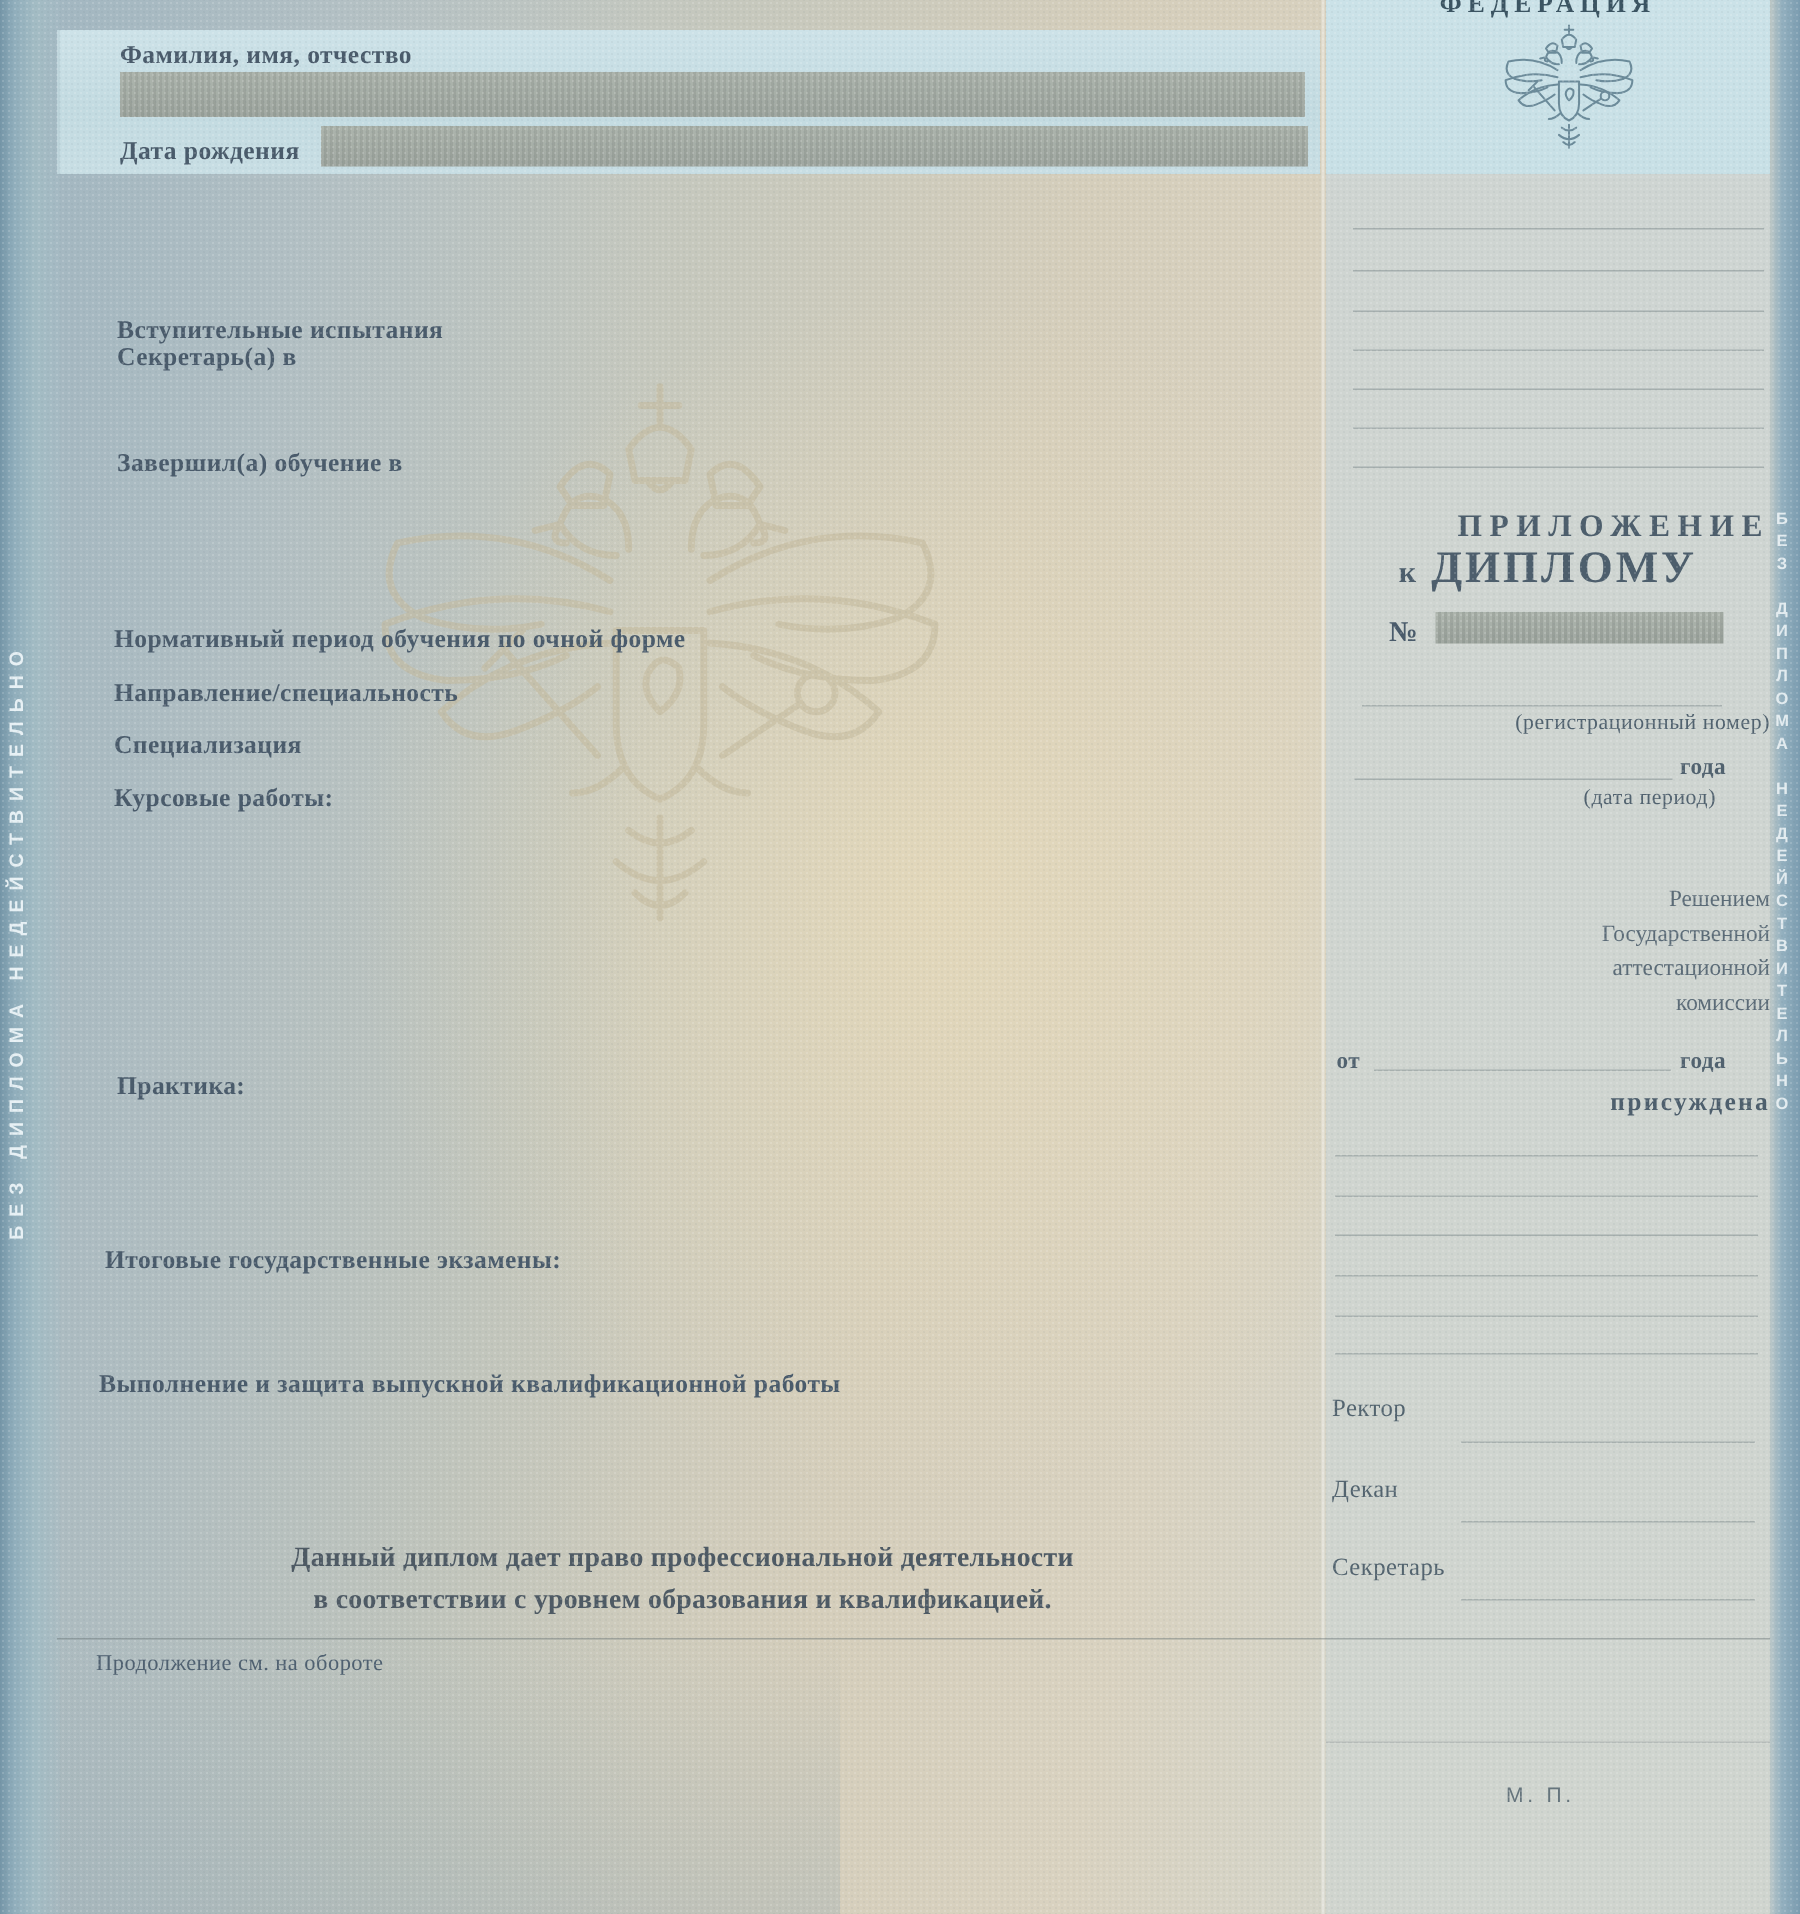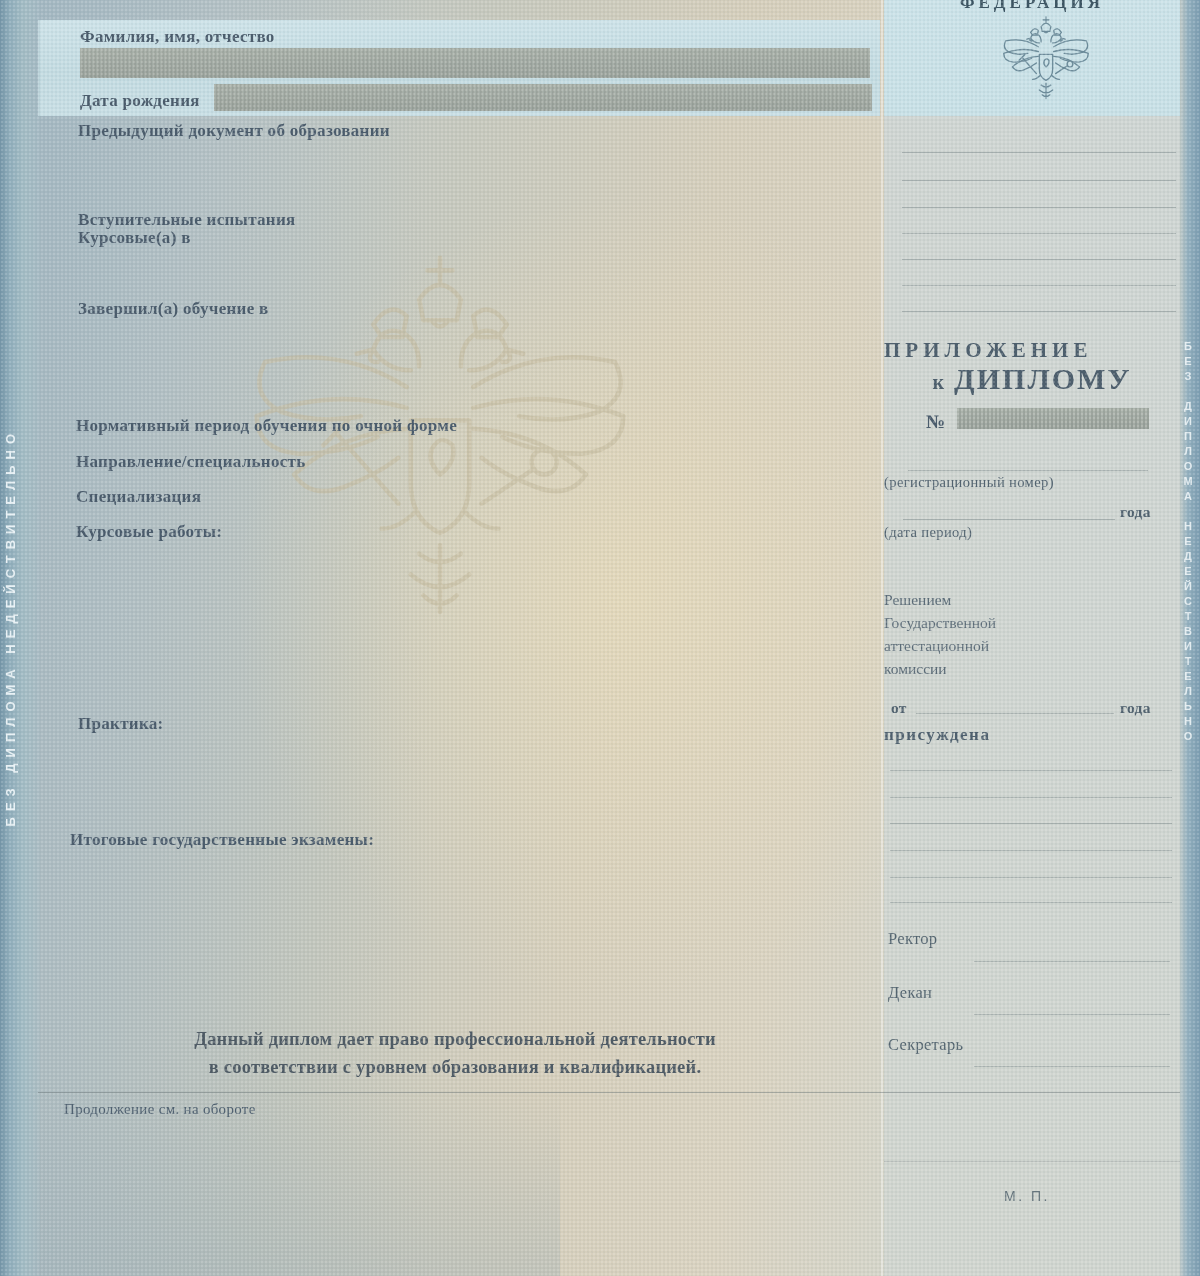--- a/index.html
+++ b/index.html
@@ -44,21 +44,21 @@
   .top-band { position:absolute; left:38px; top:20px; width:842px; height:96px; z-index:4;
     background:linear-gradient(to bottom,#cde2e8 0%,#c3dbe1 55%,#c8dee4 100%); }
   .right-top-panel { position:absolute; left:884px; top:0; width:296px; height:116px; z-index:4;
     background:linear-gradient(to bottom,#cbe2e8,#c8e0e6); }
   .right-panel { position:absolute; left:884px; top:116px; width:296px; height:1160px; z-index:4;
     background:linear-gradient(to bottom, rgba(206,213,211,.92), rgba(208,213,207,.92)); }
   .panel-seam { position:absolute; left:881px; top:0; width:2px; height:1276px; z-index:5;
     background:rgba(255,255,255,.35); }
   
   .lbl { position:absolute; z-index:12; color:#4a5b6b; font-weight:600; font-size:17px; letter-spacing:.3px; }
-  .rc-center { position:absolute; left:884px; width:296px; text-align:left; z-index:12; color:#4e5f6d; }
+  .rc-center { position:absolute; left:884px; width:296px; text-align:right; z-index:12; color:#4e5f6d; }
   .caption { font-size:14.5px; letter-spacing:.4px; color:#51626f; }
   .ital { font-weight:500; }
   .line { position:absolute; height:1px; background:rgba(104,116,118,.55); z-index:12; }
   .rline { position:absolute; height:1px; background:rgba(118,130,134,.45); z-index:12; }
   .bar { position:absolute; z-index:13; background:
       repeating-linear-gradient(90deg, rgba(255,255,255,.06) 0 2px, rgba(0,0,0,.04) 2px 4px),
       linear-gradient(to bottom,#a8b0a8,#9ba39c); }
   .watermark-text {
     position:absolute; left:34px; top:1190px; z-index:30;
     font-family:"Liberation Sans",sans-serif; font-size:47px; font-weight:700;
@@ -128,30 +128,30 @@
   <span class="vtext-left">БЕЗ ДИПЛОМА НЕДЕЙСТВИТЕЛЬНО</span>
   <span class="vtext-right">БЕЗ ДИПЛОМА НЕДЕЙСТВИТЕЛЬНО</span>
 
   <div class="country">ФЕДЕРАЦИЯ</div>
 
   <div class="lbl" style="left:80px;top:27px">Фамилия, имя, отчество</div>
   <div class="bar" style="left:80px;top:48px;width:790px;height:30px"></div>
   <div class="lbl" style="left:80px;top:91px">Дата рождения</div>
   <div class="bar" style="left:214px;top:84px;width:658px;height:27px"></div>
 
-  <div class="lbl" style="left:78px;top:121px">Предыдущий документ об образовании</div>
   <div class="lbl" style="left:78px;top:210px">Вступительные испытания</div>
-  <div class="lbl" style="left:78px;top:228px">Курсовые(а) в</div>
+  <div class="lbl" style="left:78px;top:228px">Секретарь(а) в</div>
   <div class="lbl" style="left:78px;top:299px">Завершил(а) обучение в</div>
   <div class="lbl" style="left:76px;top:416px">Нормативный период обучения по очной форме</div>
   <div class="lbl" style="left:76px;top:452px">Направление/специальность</div>
   <div class="lbl" style="left:76px;top:487px">Специализация</div>
   <div class="lbl" style="left:76px;top:522px">Курсовые работы:</div>
   <div class="lbl" style="left:78px;top:714px">Практика:</div>
   <div class="lbl" style="left:70px;top:830px">Итоговые государственные экзамены:</div>
+  <div class="lbl" style="left:66px;top:913px">Выполнение и защита выпускной квалификационной работы</div>
 
   <div class="rights" style="top:1057px">в соответствии с уровнем образования и квалификацией.</div>
   <div class="rights" style="top:1029px">Данный диплом дает право профессиональной деятельности</div>
 
   <div class="line" style="left:38px;top:1092px;width:1142px;background:rgba(104,116,118,.45)"></div>
   <div class="lbl ital" style="left:64px;top:1101px;font-size:15px;color:#4f6070">Продолжение см. на обороте</div>
 
   <div class="rline" style="left:902px;top:152px;width:274px"></div>
   <div class="rline" style="left:902px;top:180px;width:274px"></div>
   <div class="rline" style="left:902px;top:207px;width:274px"></div>

